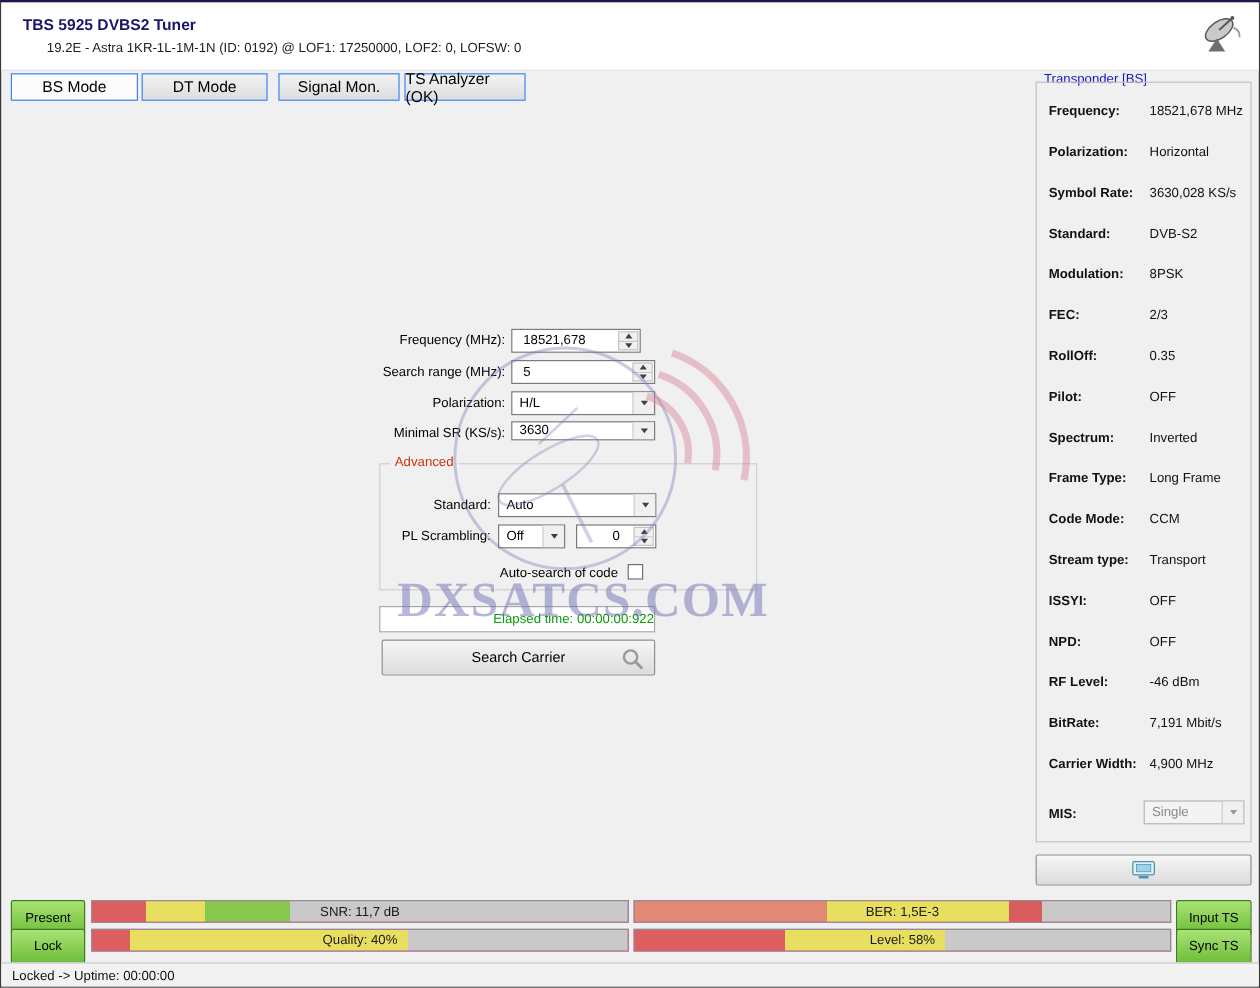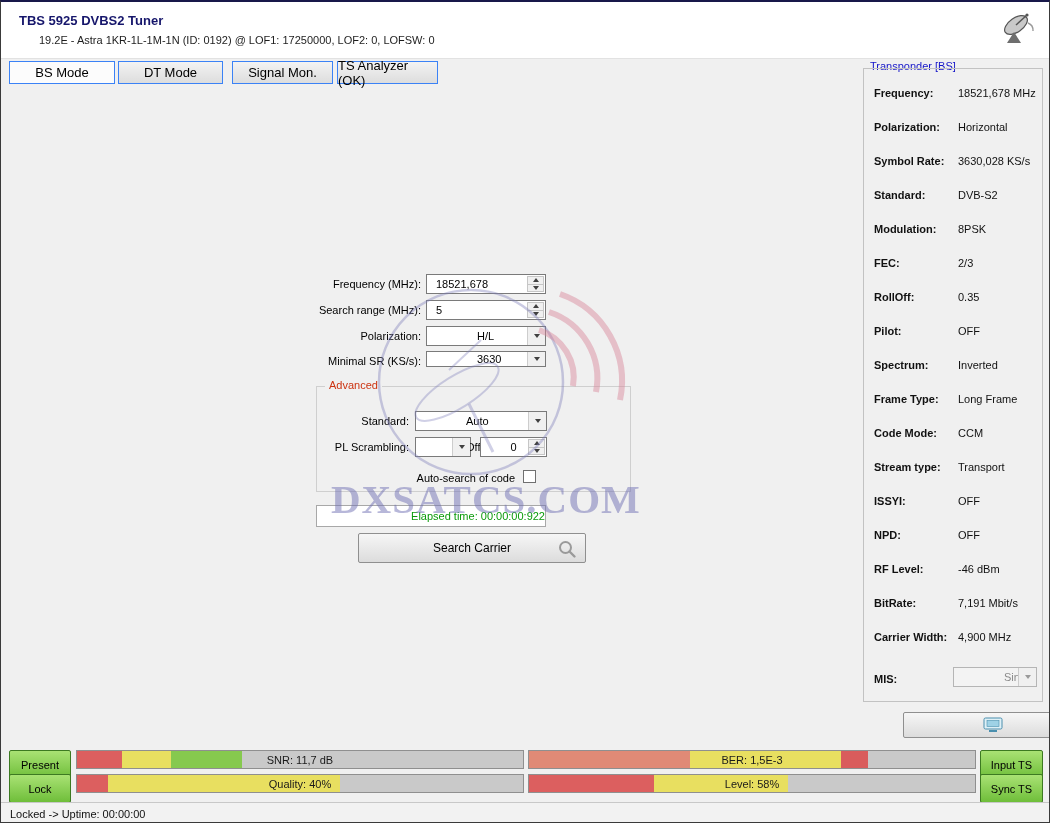--- a/index.html
+++ b/index.html
@@ -13,34 +13,34 @@
   .app-header { position:absolute; left:0; top:0; right:0; height:57px; background:#ffffff; border-bottom:1px solid #e2e2e2; }
   .app-title { position:absolute; left:18px; top:11px; font-size:13px; font-weight:bold; color:#16166b; }
   .app-subtitle { position:absolute; left:38px; top:32px; font-size:11px; color:#1d1d1d; }
   .header-icon { position:absolute; right:12px; top:9px; }
   
   .tab { position:absolute; height:23px; border:1px solid #3b82f6; background:linear-gradient(#f3f3f3,#dddddd);
          font-size:13px; display:flex; align-items:center; justify-content:center; cursor:default; }
   .tab.active { background:#fcfcfc; }
   
   .win-btn { position:absolute; border:1px solid #8f8f8f; background:linear-gradient(#f6f6f6,#dcdcdc);
-             font-size:12px; color:#000; display:flex; align-items:center; justify-content:center; border-radius:2px;margin-left:40px; }
+             font-size:12px; color:#000; display:flex; align-items:center; justify-content:center; border-radius:2px; }
   
   .flabel { position:absolute; font-size:11px; color:#000; text-align:right; }
   
   .input { position:absolute; background:#fff; border:1px solid #7a7a7a; font-size:11px; display:flex; align-items:center; padding-left:9px; }
   .input.centered { justify-content:center; padding-left:0; }
   .spin { position:absolute; right:1px; top:1px; bottom:1px; width:17px; display:flex; flex-direction:column; }
   .spin-btn { flex:1; background:#f0f0f0; border:1px solid #c6c6c6; display:flex; align-items:center; justify-content:center; }
   .spin-btn + .spin-btn { border-top:none; }
   .tri-up { width:0; height:0; border-left:3px solid transparent; border-right:3px solid transparent; border-bottom:4px solid #404040; }
   .tri-down { width:0; height:0; border-left:3px solid transparent; border-right:3px solid transparent; border-top:4px solid #404040; }
   
   .combo { position:absolute; background:#fff; border:1px solid #7a7a7a; font-size:11px; }
-  .combo-val { position:absolute; left:6px; top:50%; transform:translateY(-50%);margin-left:44px; }
+  .combo-val { position:absolute; left:6px; top:50%; transform:translateY(-50%); }
   .combo-arrow { position:absolute; right:0; top:0; bottom:0; width:18px; background:#f0f0f0; border-left:1px solid #cdcdcd;
                  display:flex; align-items:center; justify-content:center; }
   .combo.disabled { background:#f3f3f3; border-color:#b5b5b5; }
   .combo.disabled .combo-val { color:#8a8a8a; }
   
   .groupbox { position:absolute; border:1px solid #cfcfcf;padding-left:10px; }
   .groupbox-title { position:absolute; background:#f0f0f0; padding:0 4px; font-size:11px; }
   .checkbox { position:absolute; width:13px; height:13px; background:#fff; border:1px solid #707070; }
   
   .elapsed { position:absolute; background:#fff; border:1px solid #a8a8a8; font-size:11px; color:#0a9a0a;
@@ -96,21 +96,21 @@
     <span>DT Mode</span>
   </div>
   <div class="tab" style="left:231px;top:59px;width:101px">
     <span>Signal Mon.</span>
   </div>
   <div class="tab" style="left:336px;top:59px;width:101px">
     <span>TS Analyzer (OK)</span>
   </div>
 
   <div class="flabel" style="left:270px;top:276px;width:150px">Frequency (MHz):</div>
-  <div class="input" style="left:425px;top:272px;width:120px;height:20px">
+  <div class="input" style="left:425px;top:272px;width:108px;height:20px">
     <span>18521,678</span>
     <div class="spin">
       <div class="spin-btn">
           <i class="tri-up"></i>
         </div>
       <div class="spin-btn">
           <i class="tri-down"></i>
         </div>
     </div>
   </div>

